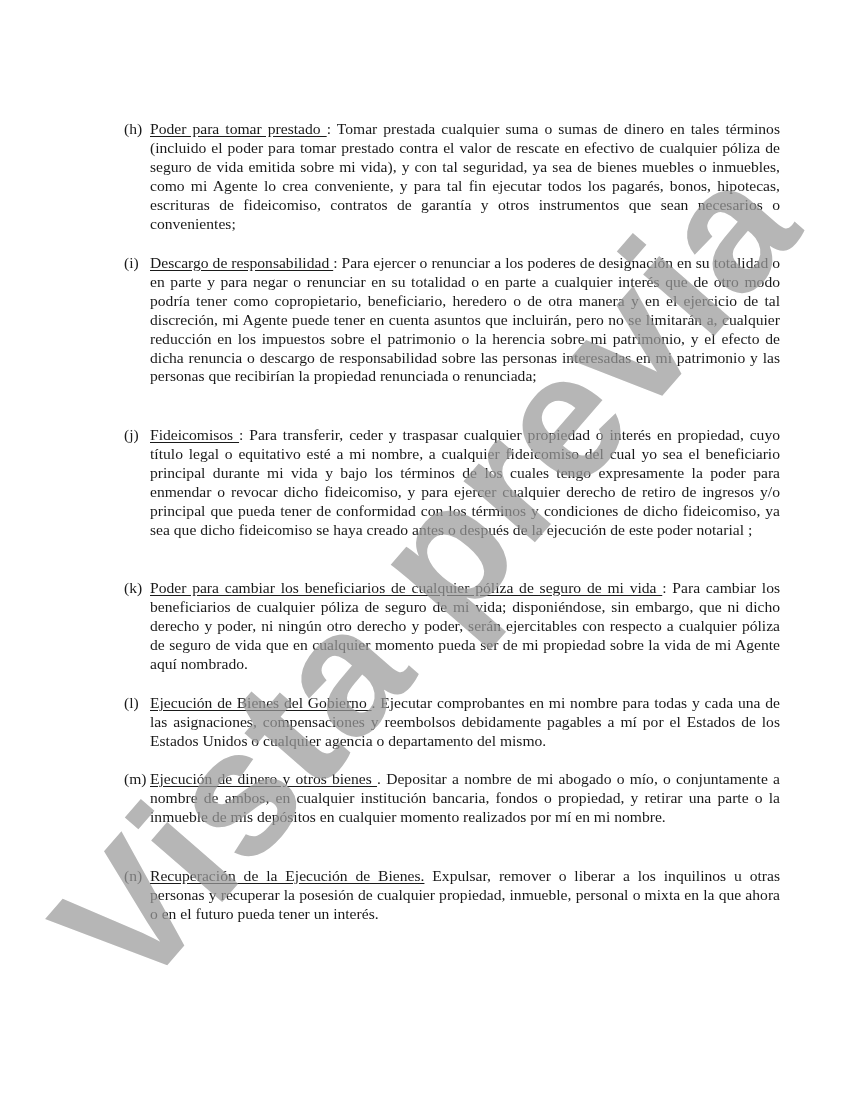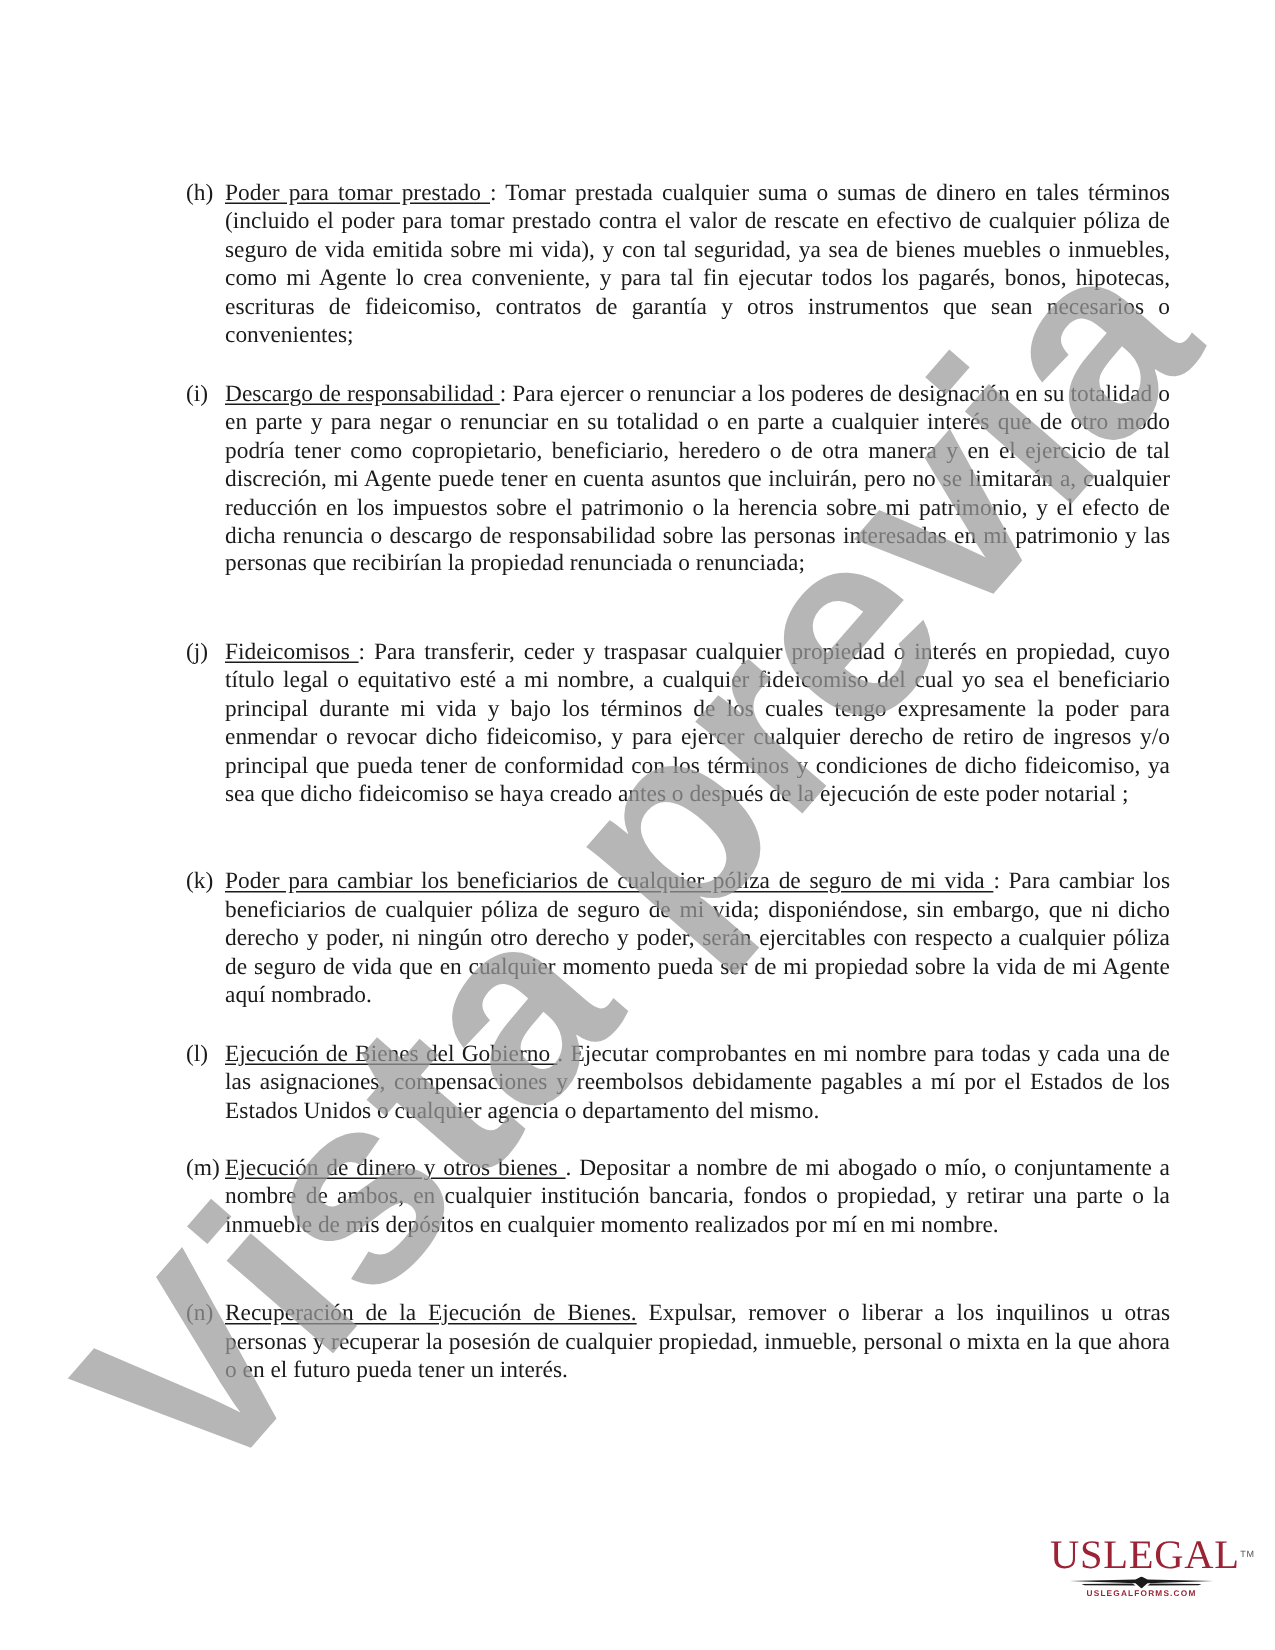--- a/index.html
+++ b/index.html
@@ -95,23 +95,14 @@
     <div class="body"><span class="heading">Ejecución de dinero y otros bienes </span><span>. Depositar a nombre de mi abogado o mío, o conjuntamente a nombre de ambos, en cualquier institución bancaria, fondos o propiedad, y retirar una parte o la inmueble de mis depósitos en cualquier momento realizados por mí en mi nombre.</span></div>
   </div>
 
   <div class="clause" style="top:867px;">
     <span class="label">(n)</span>
     <div class="body"><span class="heading">Recuperación de la Ejecución de Bienes.</span><span> Expulsar, remover o liberar a los inquilinos u otras personas y recuperar la posesión de cualquier propiedad, inmueble, personal o mixta en la que ahora o en el futuro pueda tener un interés.</span></div>
   </div>
 
   <div class="watermark">Vista previa</div>
 
-  <div class="logo">
-    <div class="brand"><span>USLEGAL</span><span class="tm">TM</span></div>
-    <svg class="wings" width="96" height="8" viewBox="0 0 96 8">
-      <path d="M0 3 L44 2 L48 0 L52 2 L96 3 L52 4.5 L48 8 L44 4.5 Z" fill="#1a1a1a"></path>
-      <path d="M8 5 L42 4.6 L44 6 L10 5.8 Z" fill="#1a1a1a"></path>
-      <path d="M88 5 L54 4.6 L52 6 L86 5.8 Z" fill="#1a1a1a"></path>
-    </svg>
-    <div class="url">USLEGALFORMS.COM</div>
-  </div>
 
 </div>
 
 </body></html>

